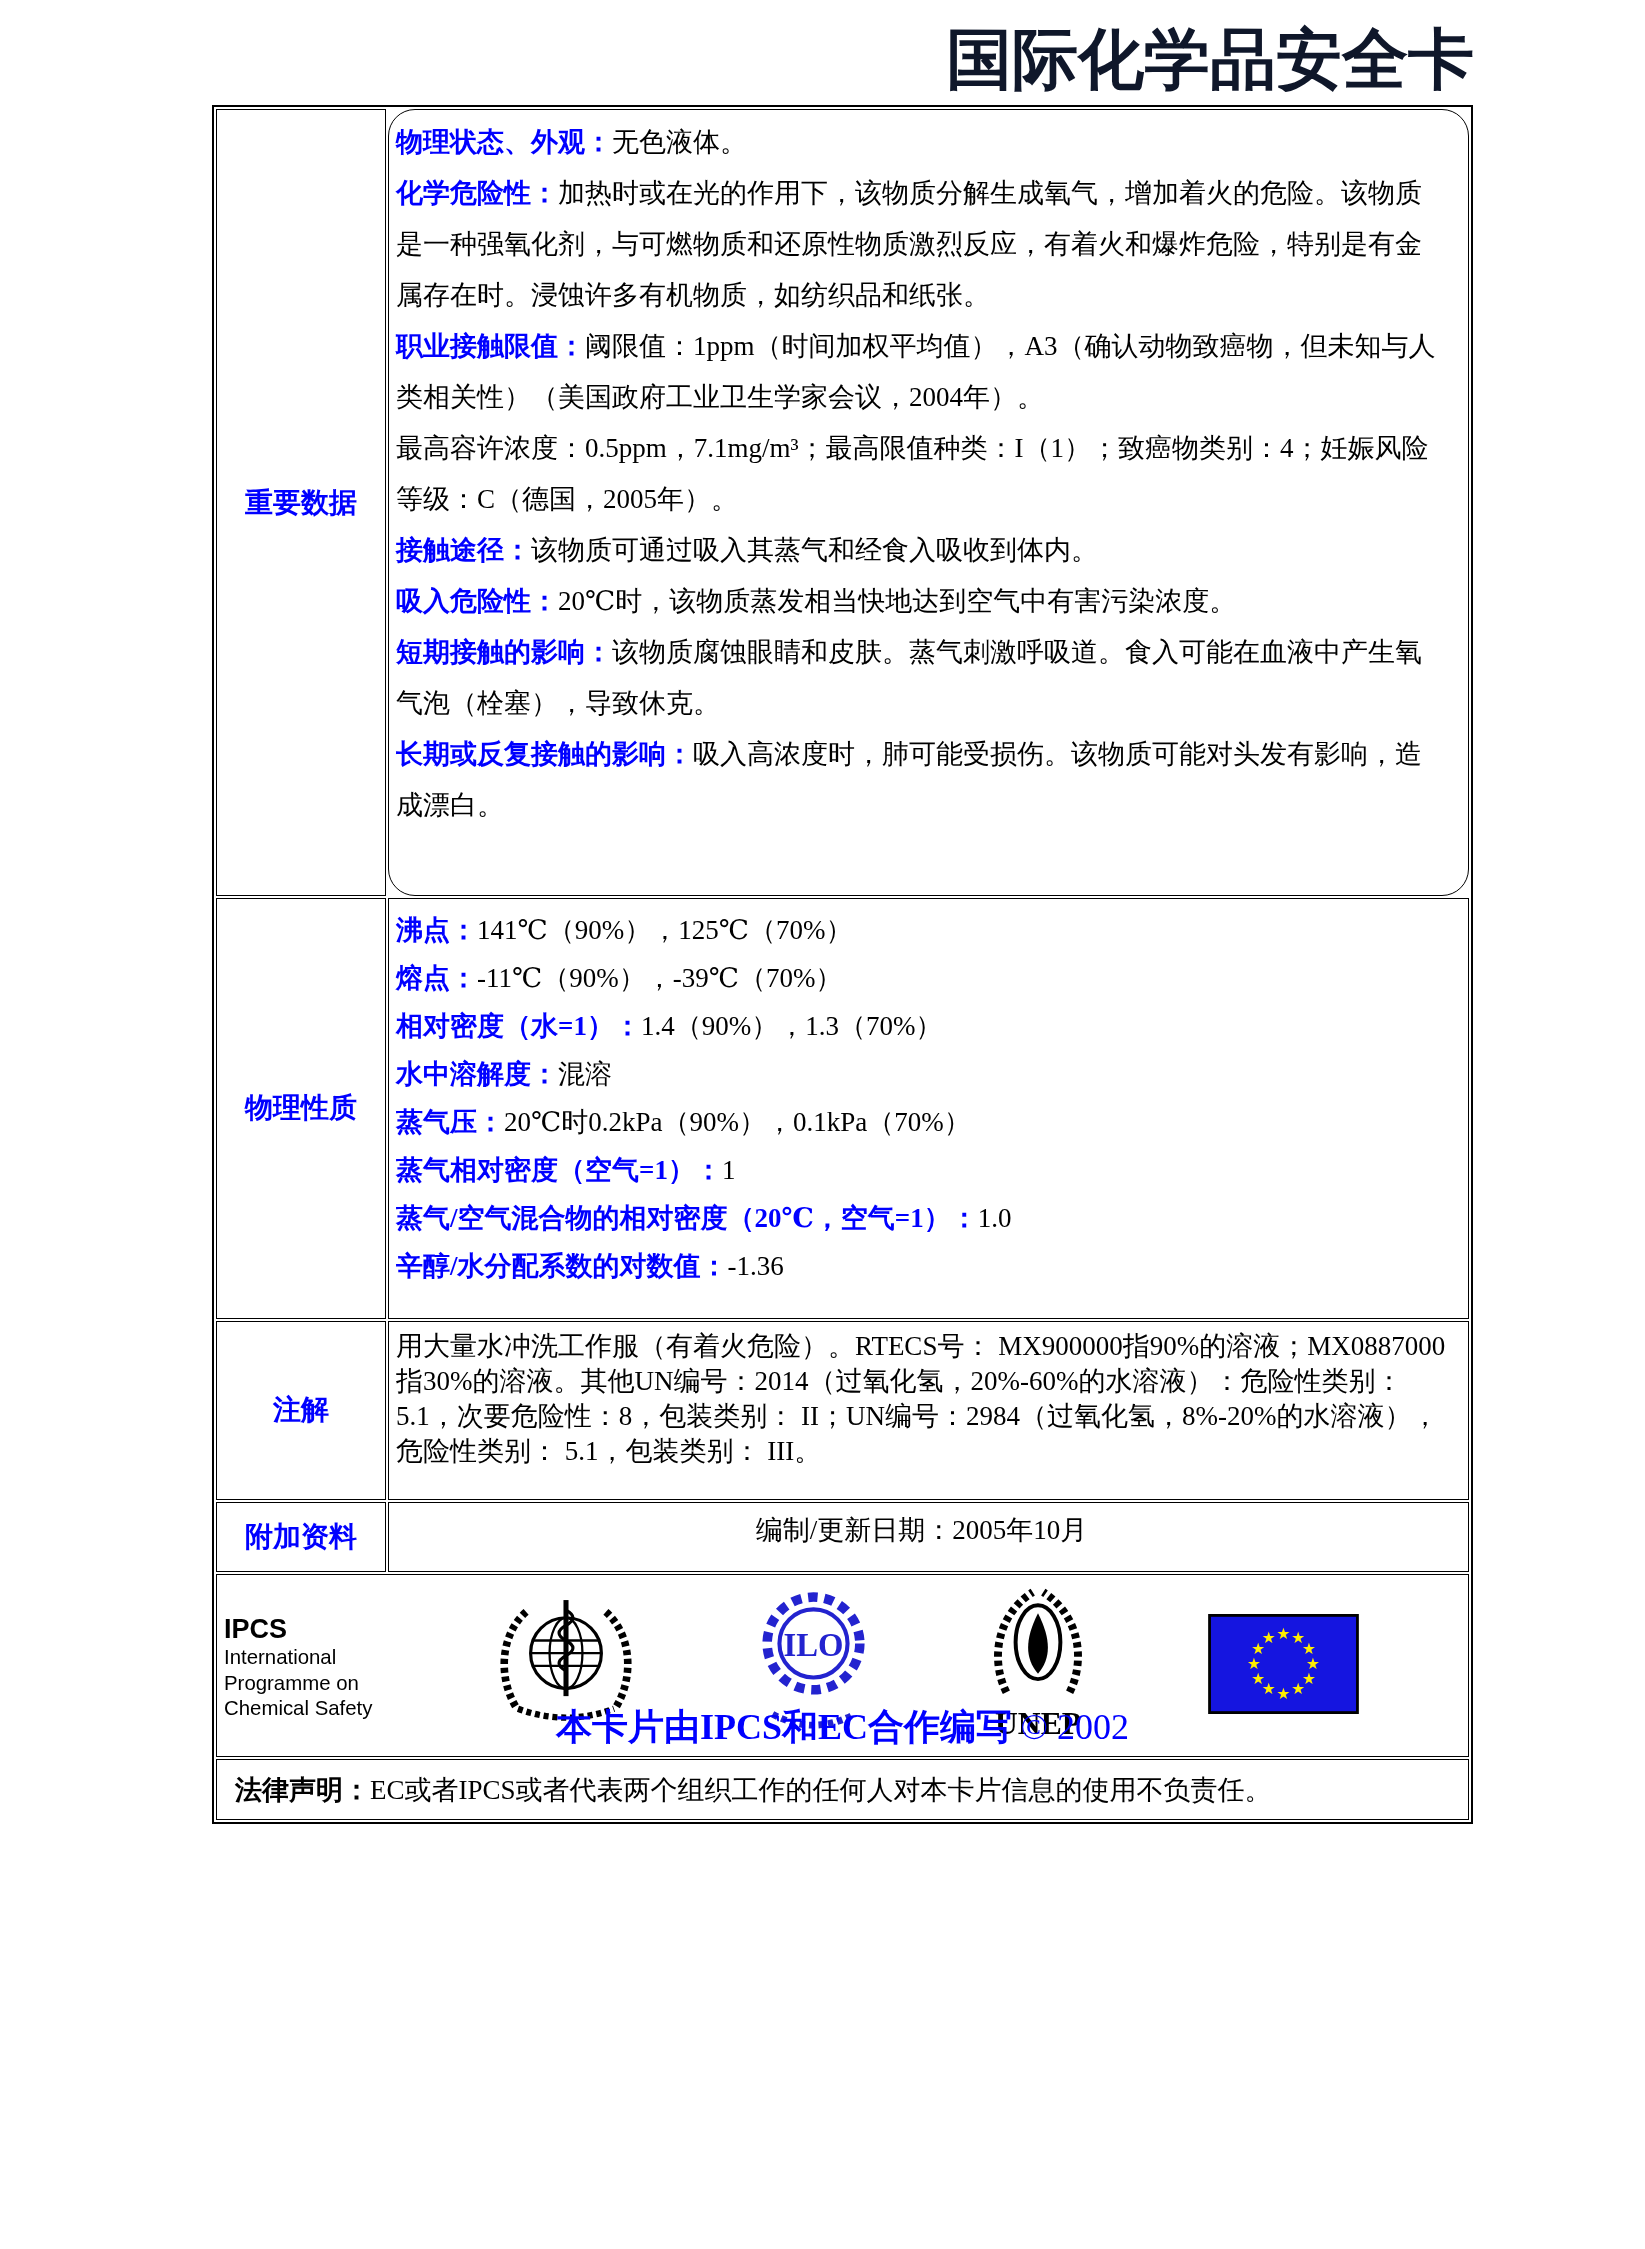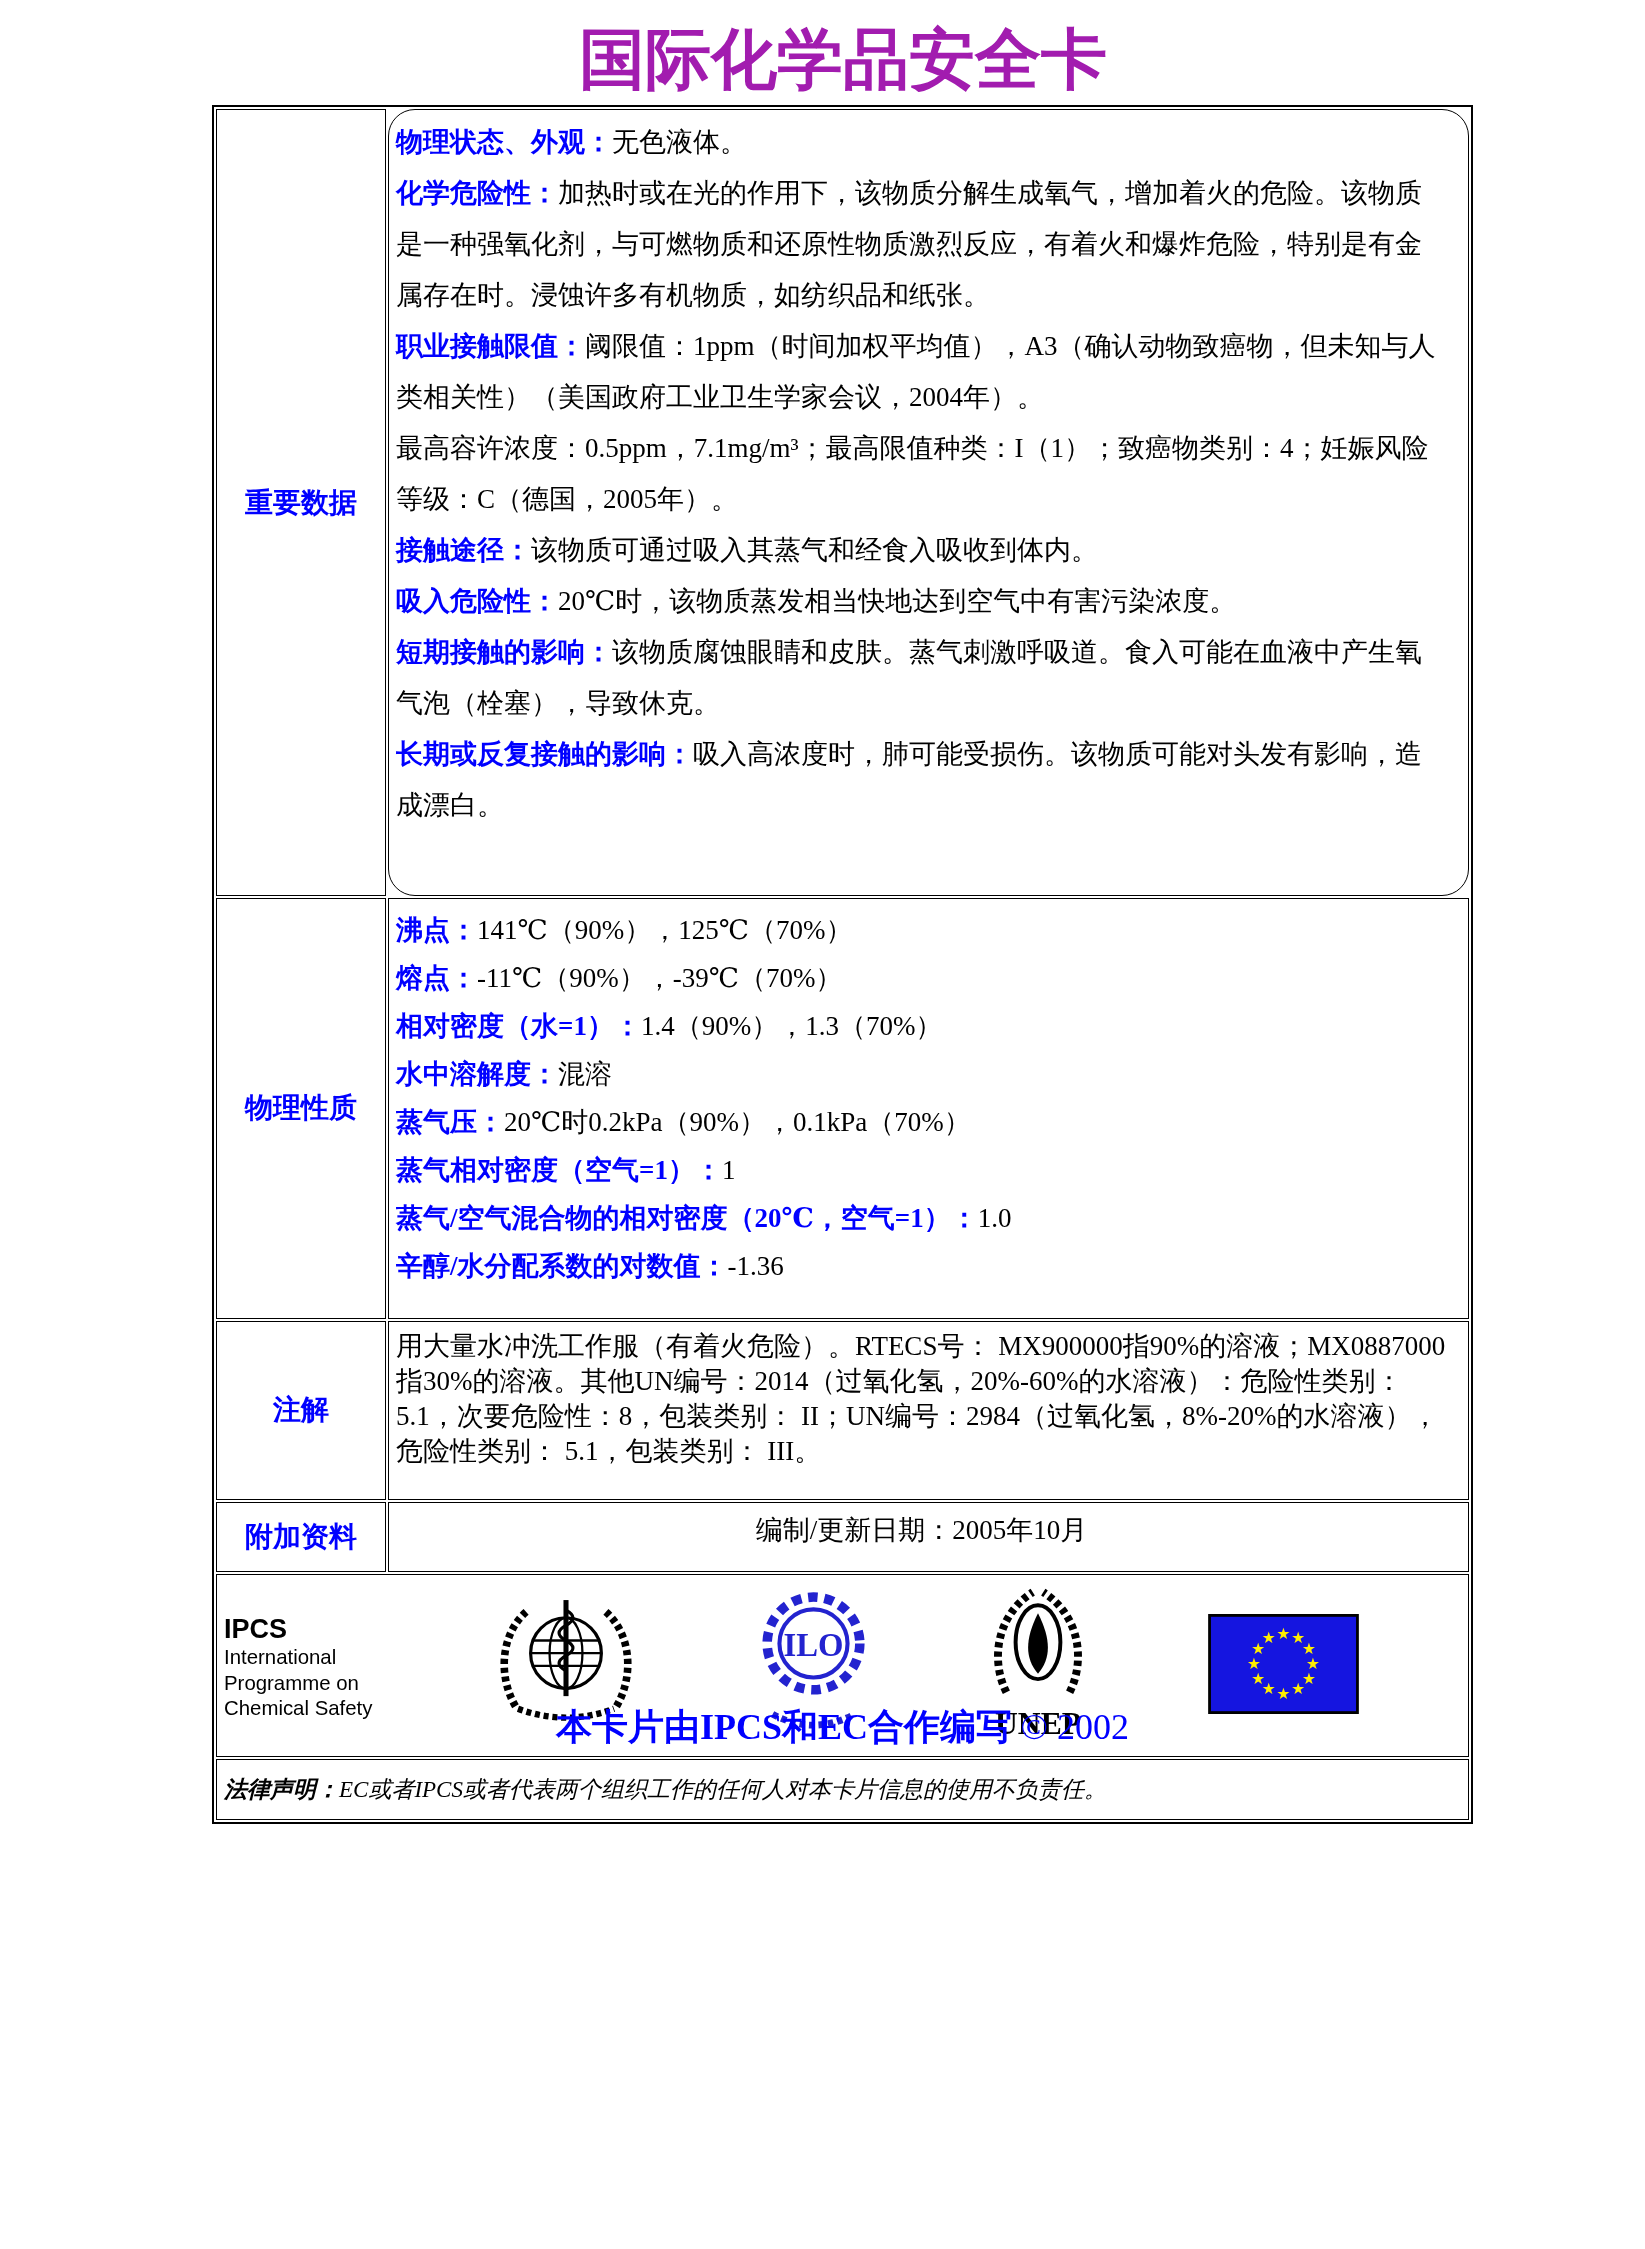--- a/index.html
+++ b/index.html
@@ -1,19 +1,19 @@
 <!DOCTYPE html>
 <html style="font-size:11.3px"><head>
 <meta charset="utf-8">
 <style>
   html,body{margin:0;padding:0;background:#fff;}
   body{width:1646px;height:2250px;position:relative;
        font-family:"Liberation Serif","DejaVu Serif",serif;color:#000;}
   .wrap{position:absolute;left:212px;top:0;width:1262px;}
-  .title{margin:18.3px 0 0 0;text-align:center;color:#a21caf;
+  .title{margin:18.3px 0 0 0;text-align:right;color:#0f172a;
          font-size:66px;font-weight:bold;line-height:83px;
          font-family:"Liberation Serif","DejaVu Serif",serif;}
   table.card{border-collapse:separate;border-spacing:2.8px;width:1261px;
              margin-top:4.2px;border:2.8px solid #000;background:#fff;}
   td{border:1.4px solid #000;vertical-align:top;background:#fff;}
   td.hdr{height:61px;vertical-align:middle;padding:0 7px;}
   .hdr-flex{display:flex;justify-content:space-between;align-items:center;}
   .hdr-label{color:#00f;font-weight:bold;font-size:28px;
              font-family:"Liberation Sans","DejaVu Sans",sans-serif;}
   .hdr-num{font-size:28px;margin-left:10px;}
@@ -31,21 +31,21 @@
   td.logos{height:173px;position:relative;padding:4.2px 10px 4.2px 7px;}
   .logo-row{display:flex;justify-content:space-between;align-items:center;
             padding-right:99px;}
   .ipcs{font-family:"Liberation Sans","DejaVu Sans",sans-serif;margin-top:10px;}
   .ipcs .acro{font-size:27px;font-weight:bold;line-height:31px;}
   .ipcs .ln{font-size:20.4px;line-height:25.4px;}
   .caption{position:absolute;left:0;right:0;bottom:4.2px;text-align:center;
            color:#00f;font-size:36px;}
   .caption .cap-main{font-weight:bold;}
   .caption .cap-copy{font-weight:normal;margin-left:8.5px;}
-  td.legal{height:59px;vertical-align:middle;padding:0 7px;font-size:23px;font-style:italic;}
+  td.legal{height:59px;vertical-align:middle;padding:0 18px;font-size:27px;}
   .legal-label{font-weight:bold;
         font-family:"Liberation Sans","DejaVu Sans",sans-serif;}
   .logo{display:inline-block;}
   .unep-word{font-family:"Liberation Serif",serif;font-weight:bold;}
 </style>
 </head>
 <body>
 
 <div class="wrap">
 

